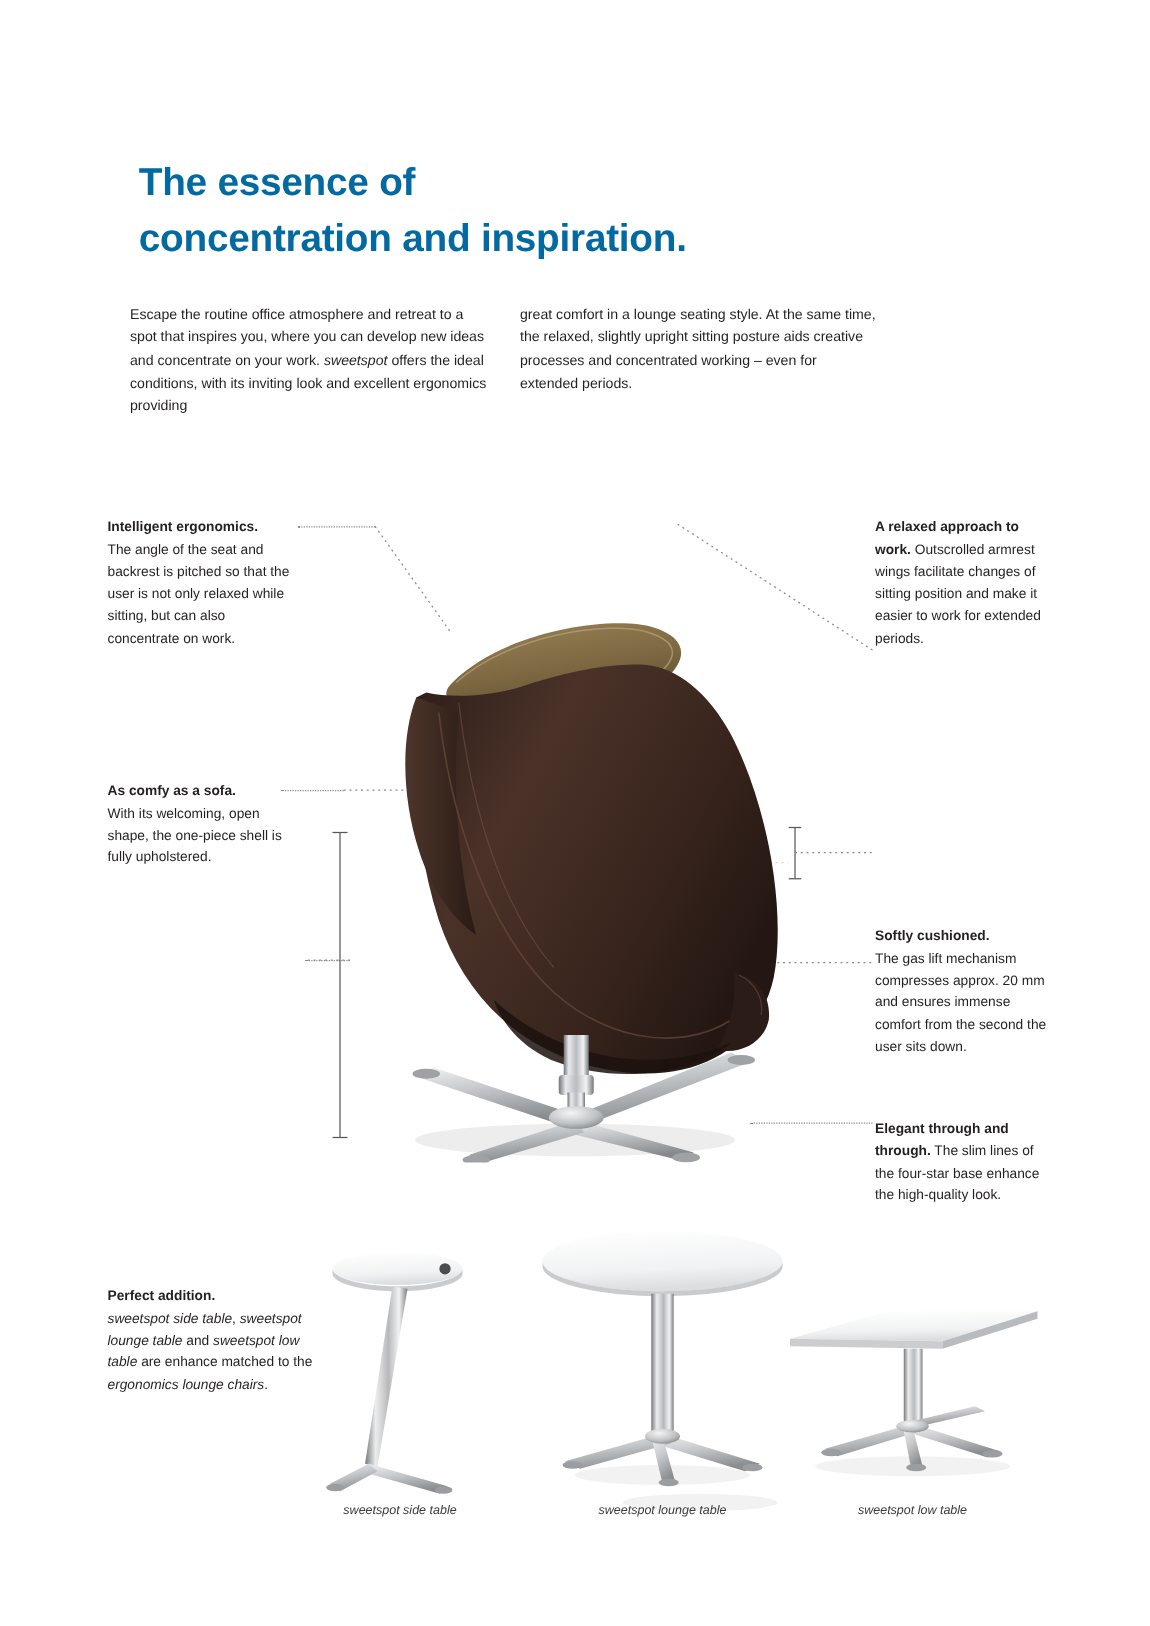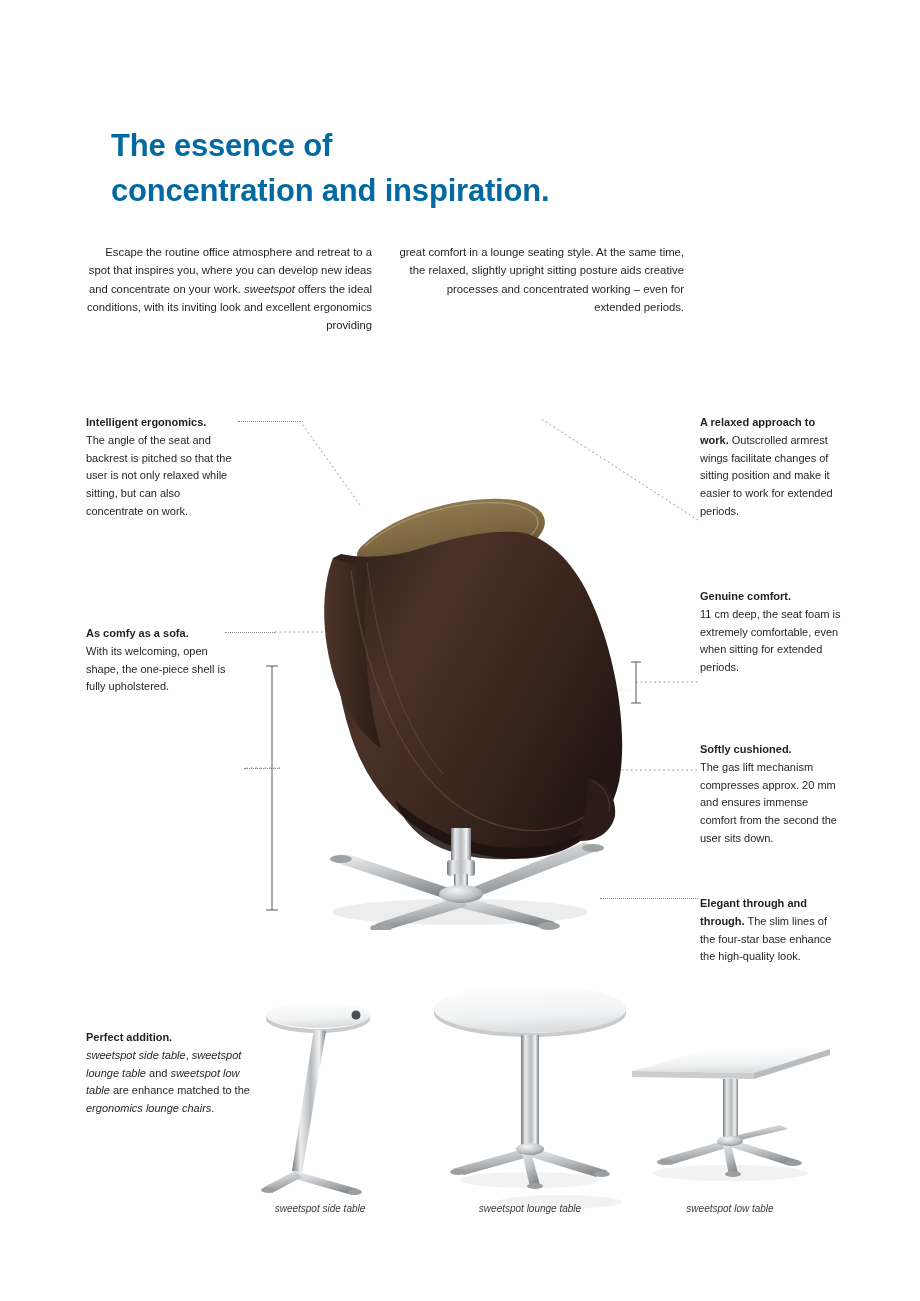--- a/index.html
+++ b/index.html
@@ -31,26 +31,25 @@
     line-height: 1.45;
     color: #0369a1;
     letter-spacing: -0.2px;
     margin-left: 25px;
   }
   .headline .l2 { display: block; }
 
   
   .intro {
     position: absolute;
-    left: 86px;
+    left: 104px;
     top: 243px;
     width: 600px;
     display: flex;
     gap: 26px;
-    text-align: right;
   }
   .intro-col {
     width: 286px;
     font-size: 11.3px;
     line-height: 1.62;
     color: #231f20;
   }
   .intro-col em { font-style: italic; }
 
   
@@ -249,24 +248,20 @@
   <div class="callout c-sofa">
     <b>As comfy as a sofa.</b><br>
     <span>With its welcoming, open shape, the one-piece shell is fully upholstered.</span>
   </div>
 
 
   <div class="callout c-relaxed">
     <b>A relaxed approach to work.</b><span> Outscrolled armrest wings facilitate changes of sitting position and make it easier to work for extended periods.</span>
   </div>
 
-  <div class="callout c-genuine">
-    <b>Genuine comfort.</b><br>
-    <span>11 cm deep, the seat foam is extremely comfortable, even when sitting for extended periods.</span>
-  </div>
 
   <div class="callout c-softly">
     <b>Softly cushioned.</b><br>
     <span>The gas lift mechanism compresses approx. 20 mm and ensures immense comfort from the second the user sits down.</span>
   </div>
 
   <div class="callout c-elegant">
     <b>Elegant through and through.</b><span> The slim lines of the four-star base enhance the high-quality look.</span>
   </div>
 

